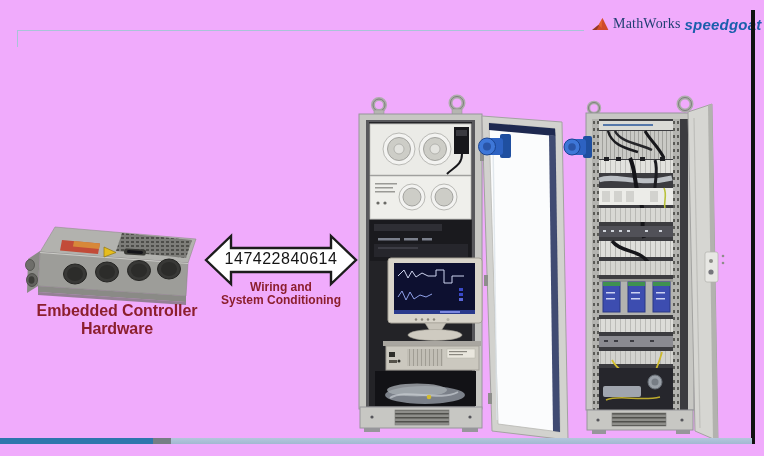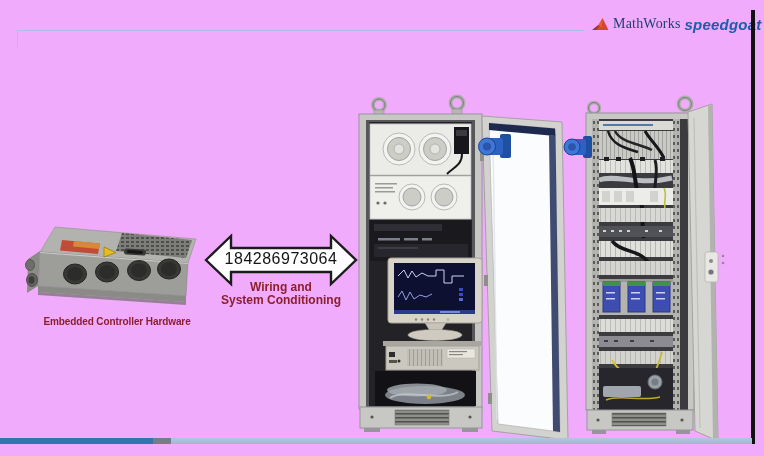--- a/index.html
+++ b/index.html
@@ -9,22 +9,22 @@
   .txt{position:absolute;z-index:2;}
   .corner-h{position:absolute;left:17px;top:30px;width:567px;height:1px;background:#a9c3d8;z-index:2;}
   .corner-v{position:absolute;left:17px;top:30px;width:1px;height:17px;background:#a9c3d8;z-index:2;}
   .logo{position:absolute;left:592px;top:14px;height:20px;display:flex;align-items:center;gap:4px;z-index:2;}
   .logo .mw{font-family:"Liberation Serif", serif;font-size:14px;color:#1f3f72;letter-spacing:.2px;}
   .logo .sg{font-size:15px;font-weight:bold;font-style:italic;color:#1a5eac;letter-spacing:.2px;}
   .title{left:44px;top:48px;font-size:24px;font-weight:bold;color:#1d5a99;letter-spacing:.2px;}
   .binary{left:216px;top:250px;width:130px;text-align:center;font-size:16px;color:#141414;letter-spacing:.5px;}
   .wiring{left:204px;top:281px;width:154px;text-align:center;font-size:12px;font-weight:bold;
           color:#8c1f2e;line-height:12.5px;}
-  .ctrl-label{left:16px;top:302px;width:202px;text-align:center;font-size:10px;font-weight:bold;
-          color:#8c1f2e;letter-spacing:-.1px;margin-top:14px;}
+  .ctrl-label{left:16px;top:302px;width:202px;text-align:center;font-size:16px;font-weight:bold;
+          color:#8c1f2e;letter-spacing:-.1px;}
   .right-edge{position:absolute;left:751px;top:10px;width:4px;height:434px;background:#111;z-index:3;}
   .seekbar{position:absolute;left:0;top:438px;width:752px;height:6px;display:flex;z-index:3;}
   .seek-played{width:153px;height:6px;background:#2e76ad;}
   .seek-handle{width:18px;height:6px;background:#757e85;}
   .seek-track{flex:1;height:6px;background:linear-gradient(180deg,#b3c6dc 0%,#a2b8d2 100%);}
 </style>
 </head>
 <body>
 
 <div id="stage">
@@ -321,21 +321,21 @@
 
       <g>
         <rect x="583" y="136" width="9" height="22" rx="2" fill="#1f4fa0"></rect>
         <rect x="572" y="139" width="14" height="16" rx="3" fill="#2d62c2"></rect>
         <circle cx="572" cy="147" r="8" fill="#3e77d8" stroke="#1a4492"></circle>
         <circle cx="572" cy="147" r="3.8" fill="#2a55a8"></circle>
       </g>
     </g>
   </svg>
 
-  <div class="txt binary">184286973064</div>
+  <div class="txt binary">147422840614</div>
   <div class="txt wiring">
     <div>Wiring and</div>
     <div>System Conditioning</div>
   </div>
   <div class="txt ctrl-label">Embedded Controller Hardware</div>
 
   <div class="right-edge"></div>
   <div class="seekbar">
     <div class="seek-played"></div>
     <div class="seek-handle"></div>

